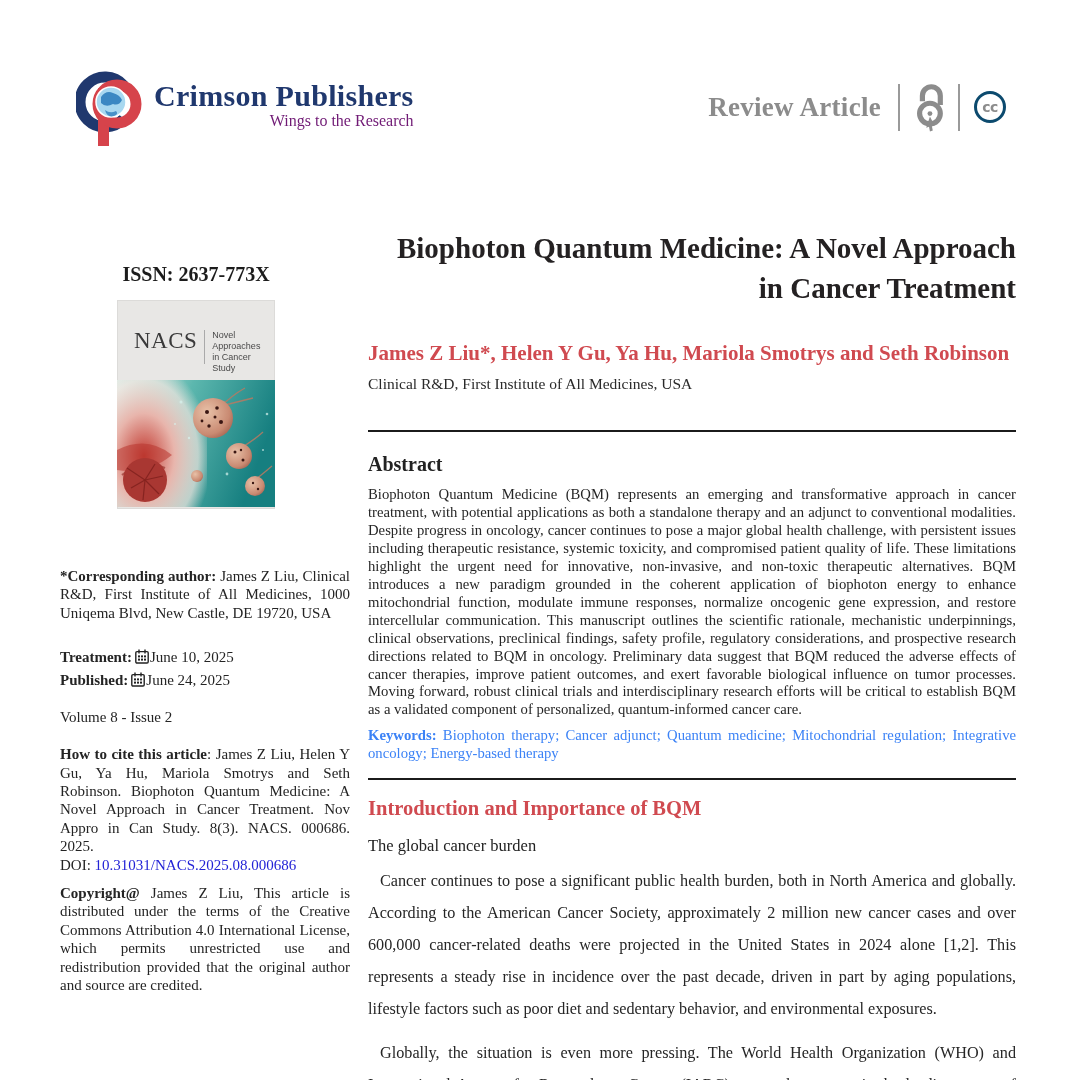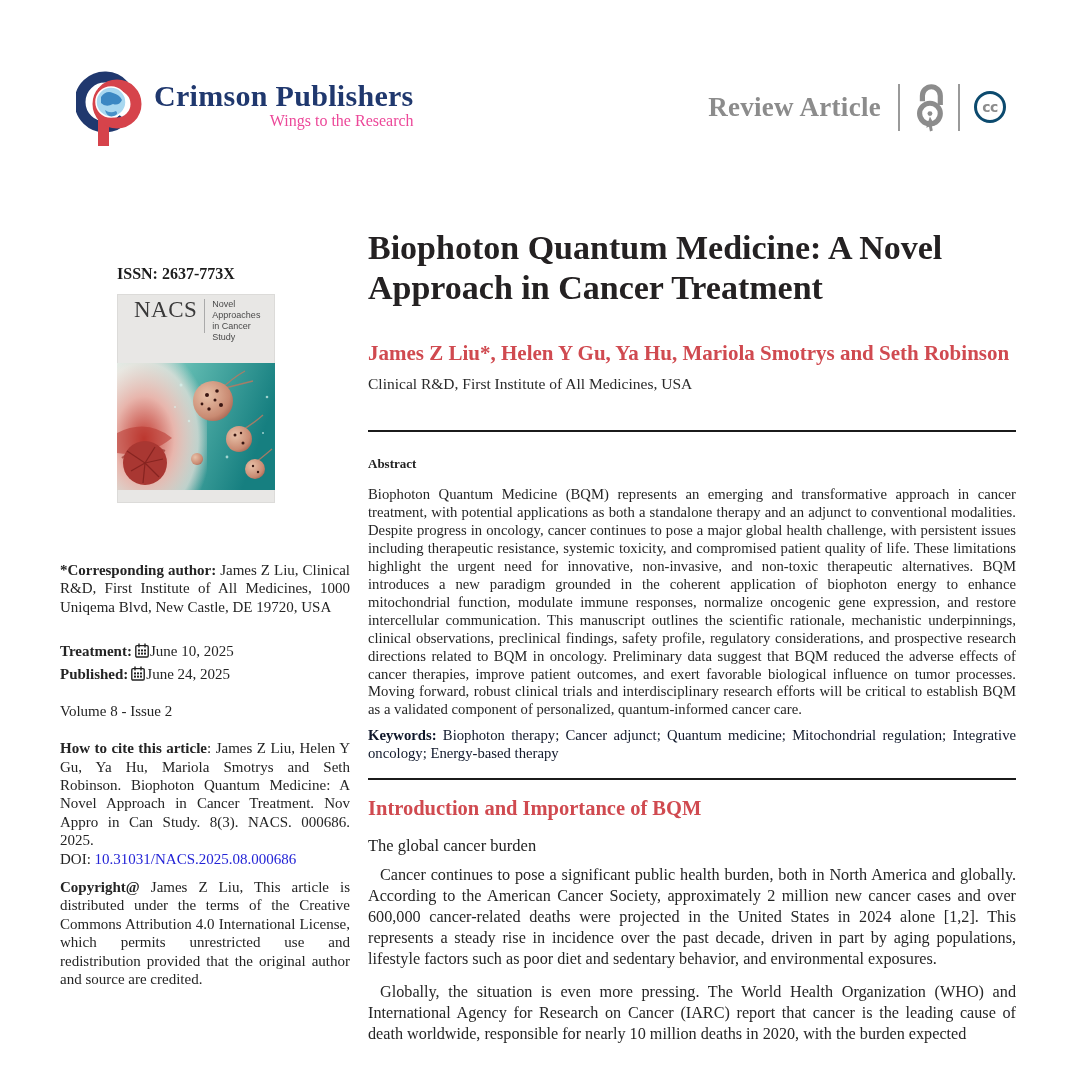--- a/index.html
+++ b/index.html
@@ -8,69 +8,69 @@
     position:relative; width:1080px; height:1080px; margin:0 auto;
     background:#ffffff; overflow:hidden;
     font-family:"Liberation Serif","DejaVu Serif",serif; color:#242424;
   }
 
   
   .logo-wrap { position:absolute; left:76px; top:68px; display:flex; }
   .logo-glyph { width:66px; height:84px; }
   .logo-text { margin-left:12px; padding-top:13px; }
   .logo-name { font-size:30px; font-weight:bold; color:#20386e; line-height:30px; letter-spacing:0.3px; }
-  .logo-tagline { font-size:16px; color:#ec4899; text-align:right; margin-top:1px; }
+  .logo-tagline { font-size:16px; color:#701a75; text-align:right; margin-top:1px; }
 
   .header-right { position:absolute; top:78px; right:74px; display:flex; align-items:center; height:58px; }
   .review-label { font-size:27px; font-weight:bold; color:#8c8c8c; letter-spacing:0.3px; margin-right:17px; }
   .vbar { width:2px; height:47px; background:#9a9a9a; }
   .oa-icon { width:32px; height:52px; margin:0 13px; }
   .cc-badge {
     width:32px; height:32px; margin-left:14px; border:3px solid #0c4a6e; border-radius:50%;
     display:flex; align-items:center; justify-content:center;
     font-family:"DejaVu Sans",sans-serif; font-weight:bold; font-size:14px;
     color:#8c8c8c; letter-spacing:-0.5px; padding-bottom:1px;
   }
 
   
   .sidebar { position:absolute; left:60px; top:264px; width:290px; font-size:15px; line-height:18.4px; }
   .cover-col { width:158px; margin-left:57px; }
-  .issn { text-align:left; font-weight:bold; font-size:16px; line-height:20px; margin-bottom:10px; color:#1c1c1c; }
+  .issn { text-align:center; font-weight:bold; font-size:20px; line-height:20px; margin-bottom:16px; color:#1c1c1c; }
   .cover { width:158px; height:209px; background:#e8e7e5; box-shadow:0 0 0 1px #dcdbd9 inset; }
-  .cover-head { height:69px; display:flex; align-items:flex-start; padding:4px 0 0 17px; }
+  .cover-head { height:80px; display:flex; align-items:flex-start; padding:29px 0 0 17px; }
   .cover-abbr { font-size:23px; color:#3a3a3a; letter-spacing:0.5px; line-height:24px; }
   .cover-div { width:1px; height:34px; background:#aaa; margin:1px 7px 0 7px; }
   .cover-sub { font-family:"Liberation Sans","DejaVu Sans",sans-serif; font-size:9px; line-height:11px; color:#4a4a4a; padding-top:1px; }
   .cover-art { display:block; width:158px; height:127px; }
 
   .sb-block { text-align:justify; }
   .sb-corr { margin-top:58px; }
   .sb-dates { margin-top:24px; }
   .date-line { line-height:22.5px; white-space:nowrap; }
   .cal-icon { width:14px; height:15px; vertical-align:-2px; margin:0 1px 0 3px; }
   .sb-volume { margin-top:17px; line-height:19px; }
   .sb-cite { margin-top:18px; }
   .doi-line { text-align:left; }
   .doi-link { color:#2323d6; text-decoration:none; }
   .sb-copy { margin-top:10px; }
   .sb-b { font-weight:bold; }
 
   
   .main { position:absolute; left:368px; top:228px; width:648px; }
-  .title { font-size:34px; font-weight:bold; text-align:left; line-height:40px; color:#242122; }
+  .title { font-size:29px; font-weight:bold; text-align:right; line-height:40px; color:#242122; }
   .authors { margin-top:34px; font-size:21px; font-weight:bold; color:#d04a50; line-height:22px; }
   .affiliation { margin-top:10px; font-size:15.5px; line-height:20px; color:#2a2a2a; }
   .rule { margin-top:36px; height:0; border-top:2px solid #1b1b1b; }
-  .abs-head { margin-top:21px; font-size:13px; font-weight:bold; color:#222; line-height:22px; }
+  .abs-head { margin-top:21px; font-size:20px; font-weight:bold; color:#222; line-height:22px; }
   .abs-body { margin-top:11px; font-size:14.7px; line-height:17.95px; text-align:justify; color:#262626; }
-  .keywords { margin-top:7px; font-size:14.7px; line-height:18px; text-align:justify; color:#0f172a; }
+  .keywords { margin-top:7px; font-size:14.7px; line-height:18px; text-align:justify; color:#3b82f6; }
   .rule2 { margin-top:16px; height:0; border-top:2px solid #1b1b1b; }
   .sec-head { margin-top:15px; font-size:20.5px; font-weight:bold; color:#d04a50; line-height:26px; }
   .sub-head { margin-top:14px; font-size:16.5px; font-weight:normal; color:#222; line-height:21px; }
-  .body-para { font-size:16.2px; line-height:21px; text-align:justify; text-indent:12px; color:#262626; }
+  .body-para { font-size:16.2px; line-height:32px; text-align:justify; text-indent:12px; color:#262626; }
   .p1 { margin-top:9px; }
   .p2 { margin-top:12px; }
 </style>
 </head>
 <body>
 
 <div class="page">
 
   <div class="logo-wrap">
     <svg class="logo-glyph" viewBox="0 0 64 84">

